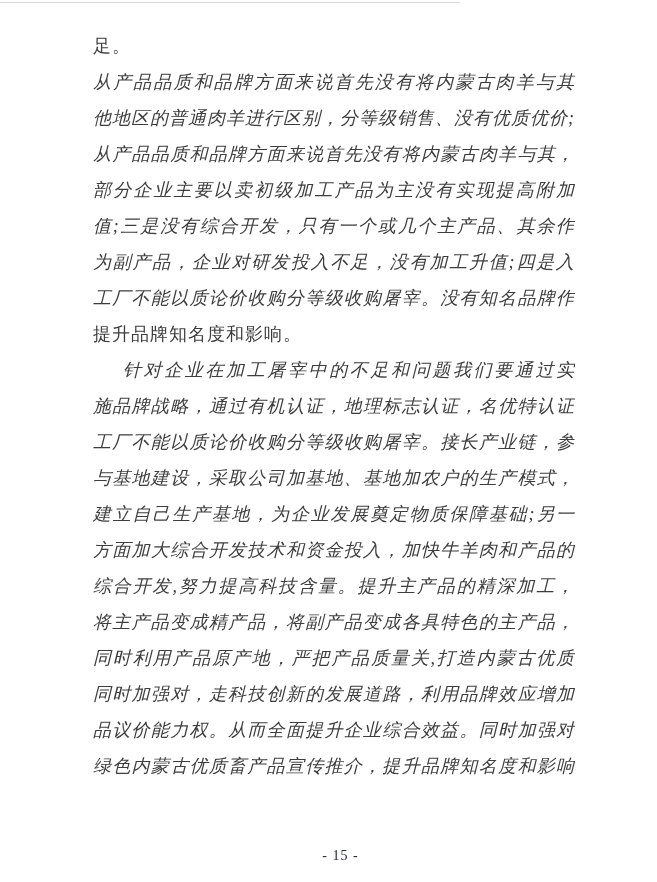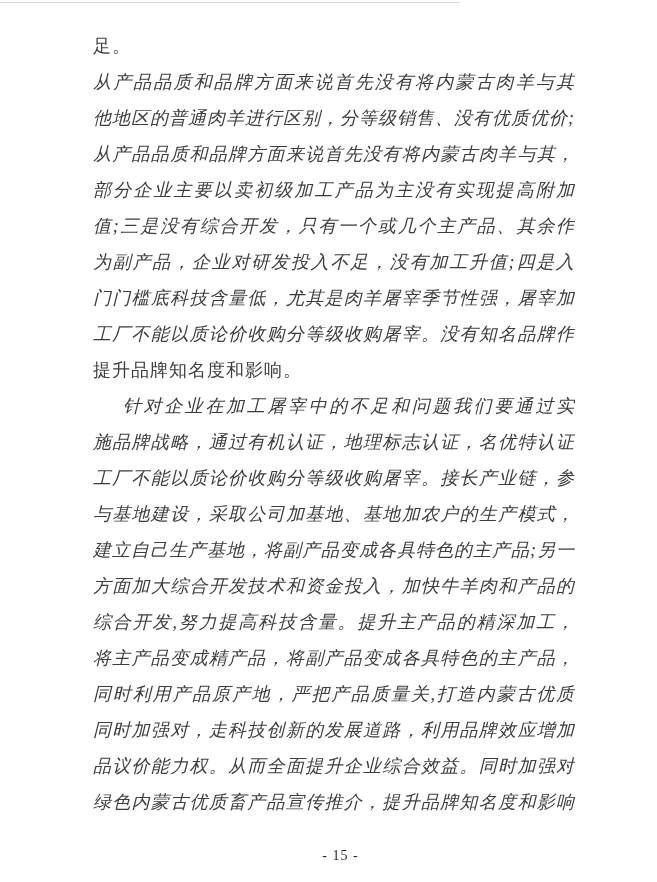--- a/index.html
+++ b/index.html
@@ -67,28 +67,27 @@
 <div id="page">
   <div id="top-rule"></div>
   <div id="text-block">
       <div class="text-line">足。</div>
       <div class="text-line justify">从产品品质和品牌方面来说首先没有将内蒙古肉羊与其</div>
       <div class="text-line justify">他地区的普通肉羊进行区别，分等级销售、没有优质优价;</div>
       <div class="text-line justify">从产品品质和品牌方面来说首先没有将内蒙古肉羊与其，一</div>
       <div class="text-line justify">部分企业主要以卖初级加工产品为主没有实现提高附加</div>
       <div class="text-line justify">值;三是没有综合开发，只有一个或几个主产品、其余作</div>
       <div class="text-line justify">为副产品，企业对研发投入不足，没有加工升值;四是入</div>
-      <div class="text-line justify">门门槛底科技含量低，尤其是肉羊屠宰季节性强，屠宰加</div>
       <div class="text-line justify">工厂不能以质论价收购分等级收购屠宰。没有知名品牌作</div>
       <div class="text-line">提升品牌知名度和影响。</div>
       <div class="text-line justify indent">针对企业在加工屠宰中的不足和问题我们要通过实</div>
       <div class="text-line justify">施品牌战略，通过有机认证，地理标志认证，名优特认证</div>
       <div class="text-line justify">工厂不能以质论价收购分等级收购屠宰。接长产业链，参</div>
       <div class="text-line justify">与基地建设，采取公司加基地、基地加农户的生产模式，</div>
-      <div class="text-line justify">建立自己生产基地，将副产品变成各具特色的主产品;另一</div>
+      <div class="text-line justify">建立自己生产基地，为企业发展奠定物质保障基础;另一</div>
       <div class="text-line justify">方面加大综合开发技术和资金投入，加快牛羊肉和产品的</div>
       <div class="text-line justify">综合开发,努力提高科技含量。提升主产品的精深加工，</div>
       <div class="text-line justify">将主产品变成精产品，将副产品变成各具特色的主产品，</div>
       <div class="text-line justify">同时利用产品原产地，严把产品质量关,打造内蒙古优质</div>
       <div class="text-line justify">同时加强对，走科技创新的发展道路，利用品牌效应增加产</div>
       <div class="text-line justify">品议价能力权。从而全面提升企业综合效益。同时加强对</div>
       <div class="text-line justify">绿色内蒙古优质畜产品宣传推介，提升品牌知名度和影响</div>
     </div>
   <div id="page-number">- 15 -</div>
 </div>

